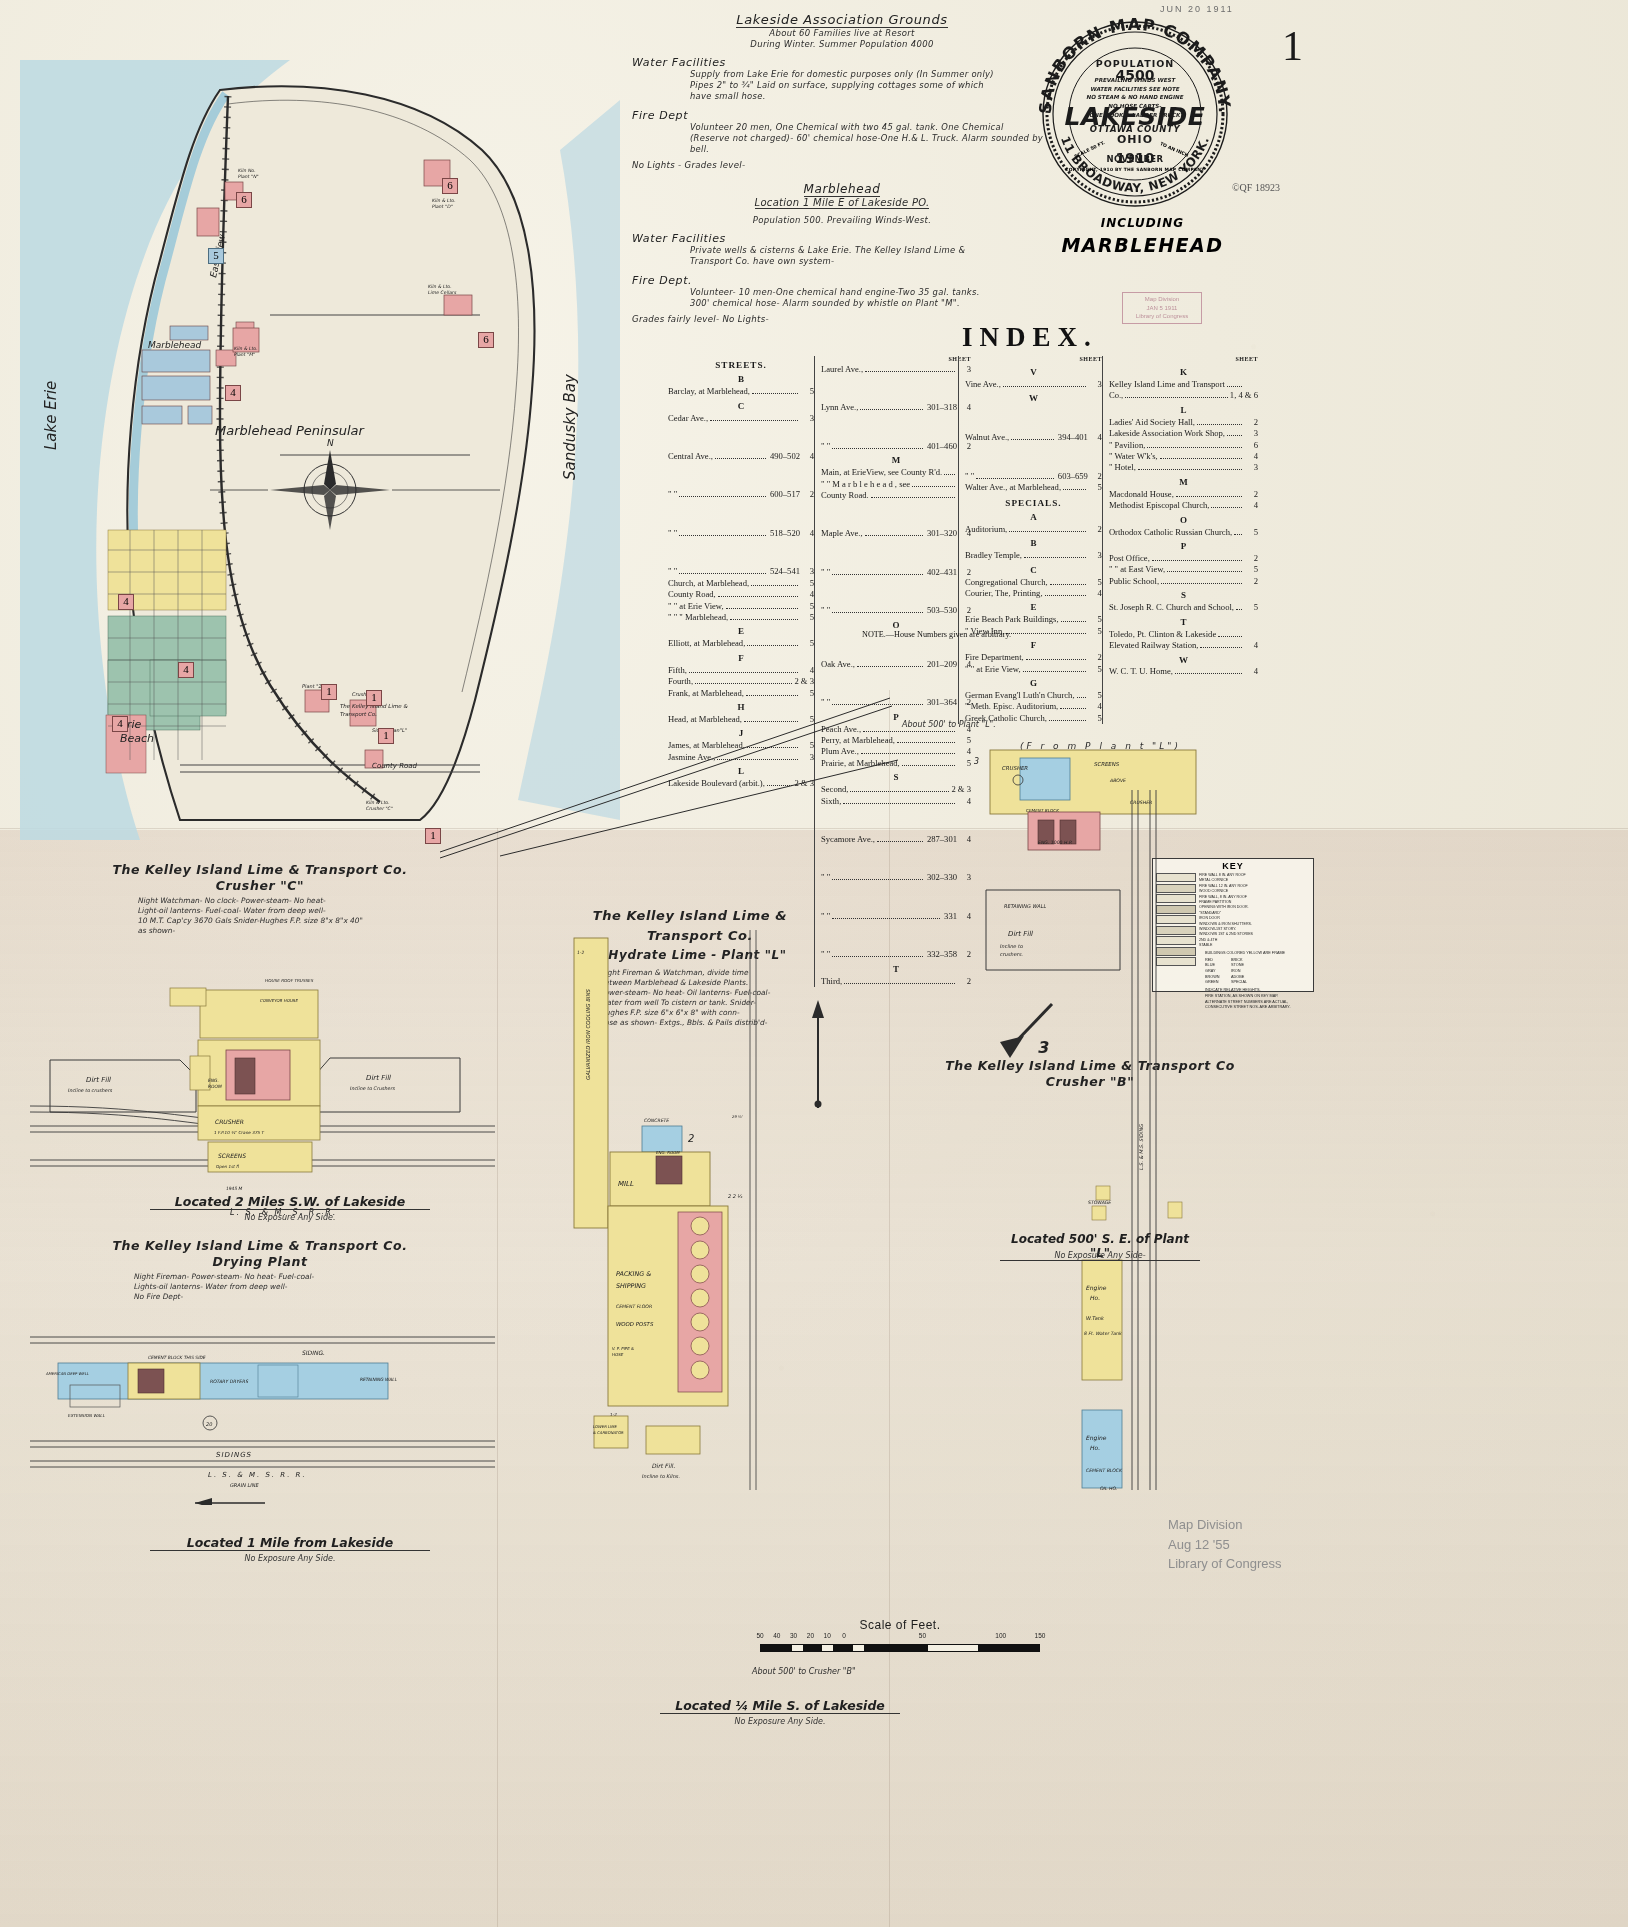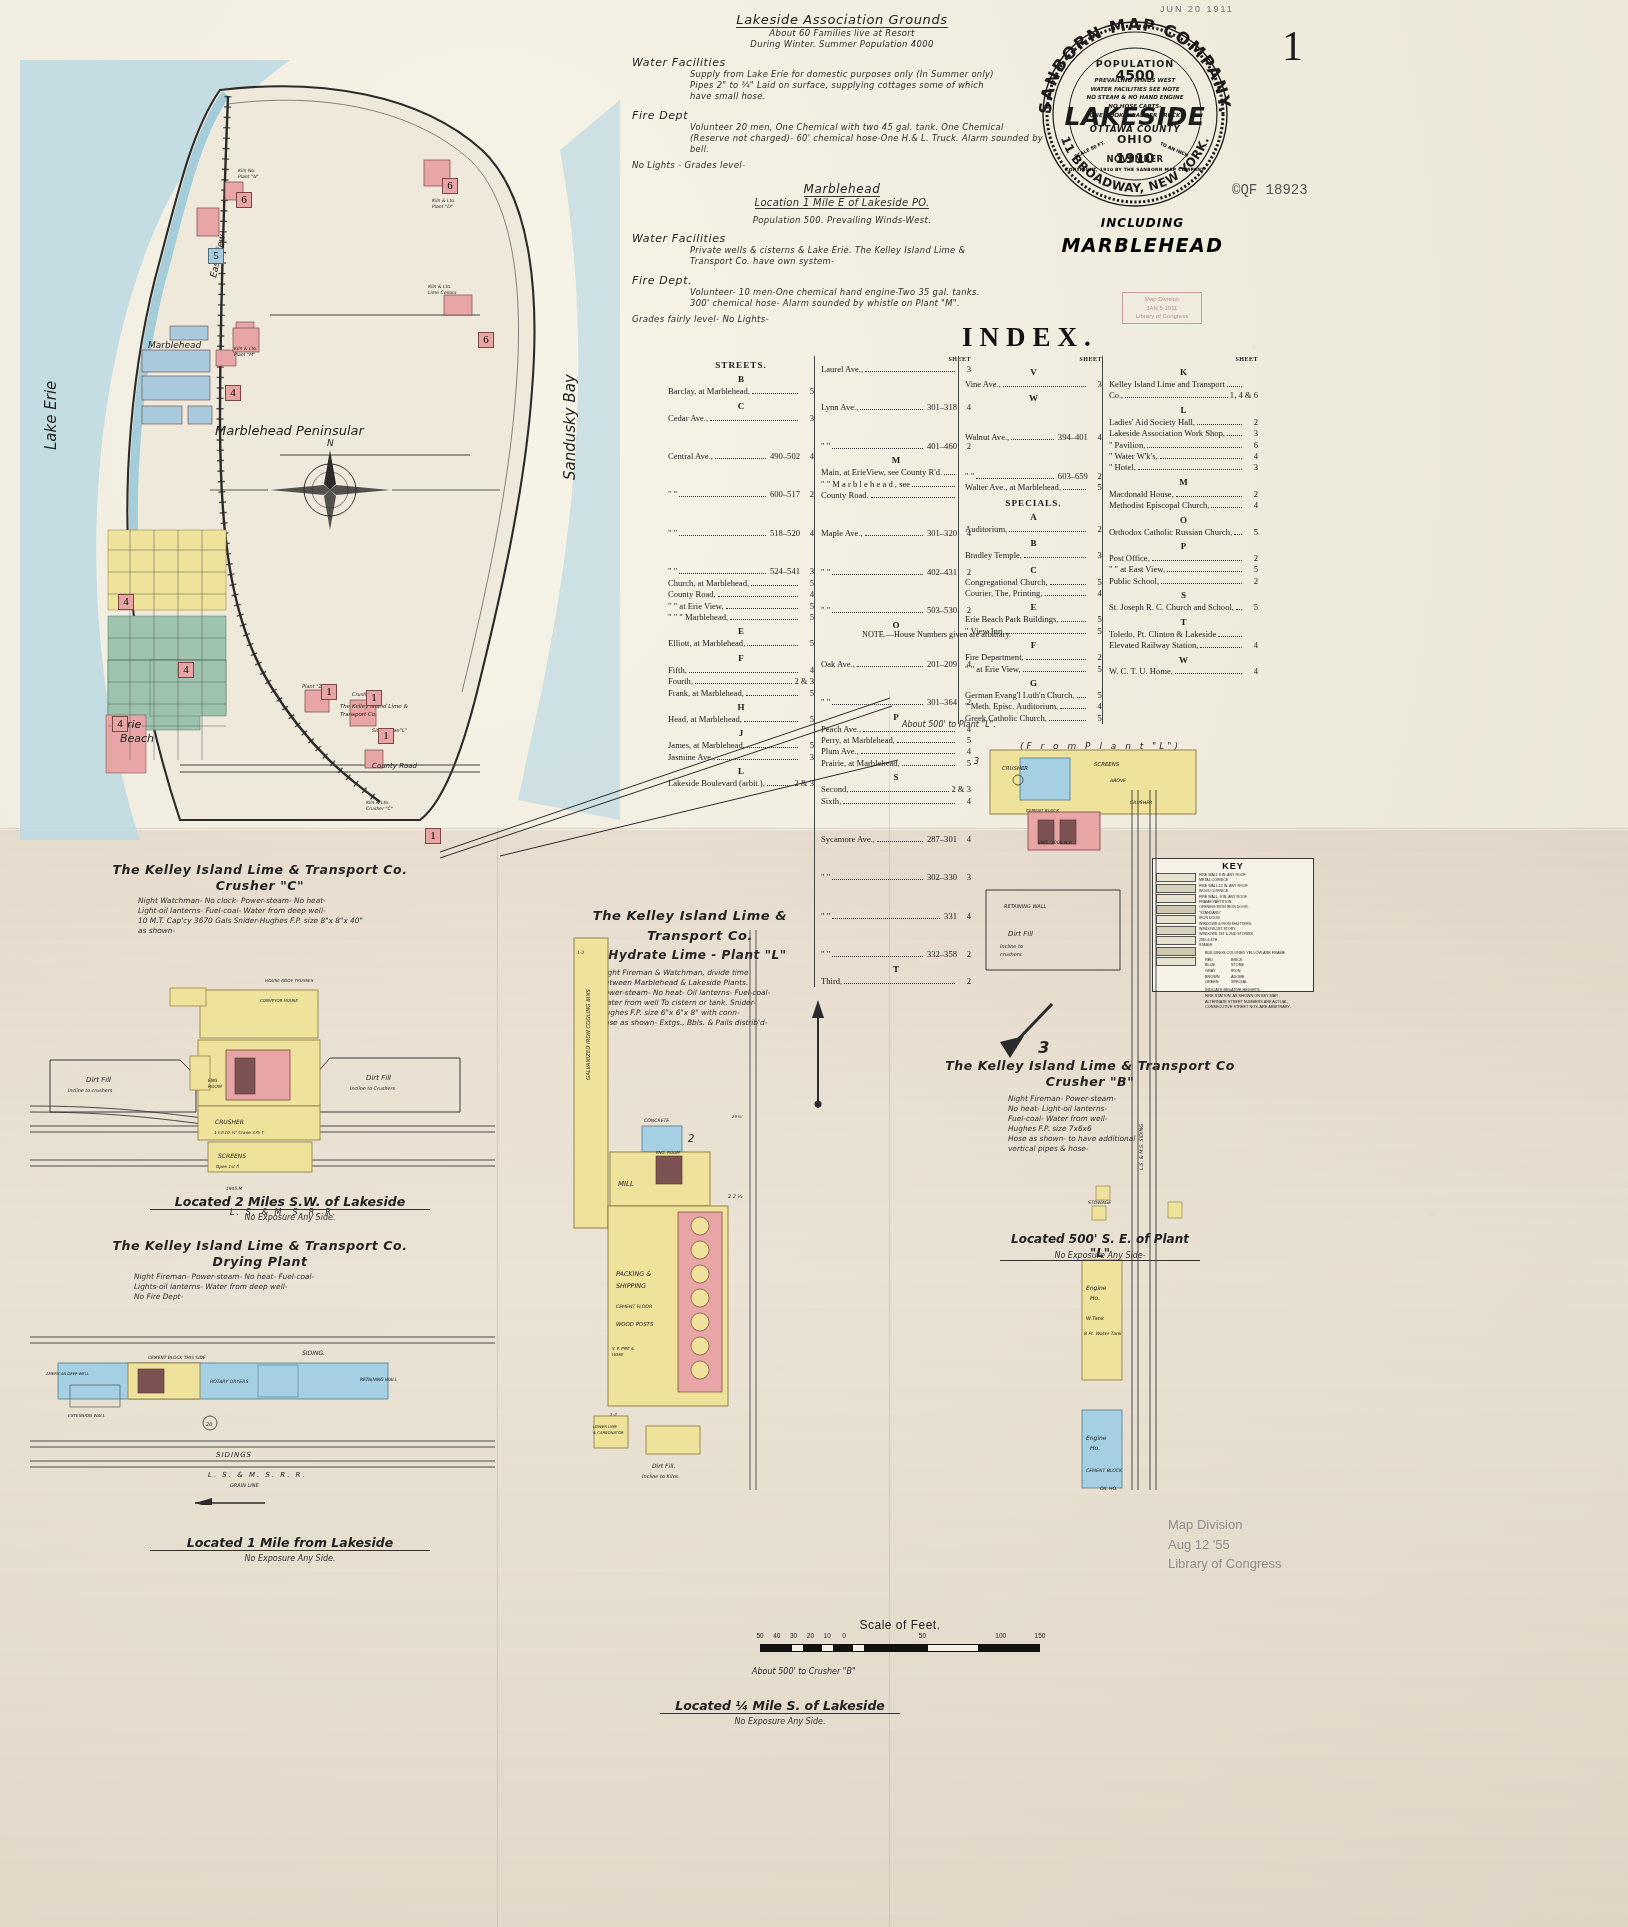--- a/index.html
+++ b/index.html
@@ -43,22 +43,22 @@
   .sealtext{position:absolute;width:200px;text-align:center;
      font-family:"DejaVu Sans",sans-serif;color:#1b1b1b;}
   #incl{position:absolute;left:0;top:202px;width:215px;text-align:center;
       font-family:"DejaVu Sans",sans-serif;font-style:italic;font-weight:bold;font-size:12px;letter-spacing:1px;}
   #mbh{position:absolute;left:0;top:220px;width:215px;text-align:center;
       font-family:"DejaVu Sans",sans-serif;font-style:italic;font-weight:bold;font-size:19px;letter-spacing:1.5px;}
   #sheetno{position:absolute;left:1282px;top:22px;font-family:"Liberation Serif",serif;
       font-size:42px;color:#1a1a1a;}
   #locstamp{position:absolute;left:1160px;top:4px;font-family:"Liberation Sans",sans-serif;
       font-size:9px;color:#6d6d6d;letter-spacing:2px;}
-  #qf{position:absolute;left:1232px;top:182px;font-family:Liberation Mono, monospace;
-      font-size:14px;color:#555;text-align:right;}
+  #qf{position:absolute;left:1232px;top:182px;font-family:Liberation Serif, serif;
+      font-size:10px;color:#555;text-align:right;}
   #lcstamp{position:absolute;left:1122px;top:292px;width:78px;height:28px;
      border:1px solid #c08f9c;color:#b4808f;font-size:6px;line-height:1.45;
      font-family:"Liberation Sans",sans-serif;text-align:center;padding-top:2px;opacity:.85;}
 
   
   #index-title{position:absolute;left:880px;top:322px;width:300px;text-align:center;
       font-family:"Liberation Serif",serif;font-weight:bold;font-size:27px;letter-spacing:7px;color:#111;}
   #index{position:absolute;left:668px;top:356px;width:580px;display:flex;}
   #index2{position:absolute;left:958px;top:356px;width:300px;}
   .idxcol{font-family:"Liberation Serif",serif;font-size:8.6px;color:#1a1a1a;line-height:1.33;}
@@ -989,26 +989,20 @@
           <div>FIRE STATION, AS SHOWN ON KEY MAP.</div>
           <div>ALTERNATE STREET NUMBERS ARE ACTUAL,</div>
           <div>CONSECUTIVE STREET NOS. ARE ARBITRARY.</div>
         </div>
     </div>
   </div>
 
   <div class="plantitle" style="left:1034px;top:1038px;width:20px;font-size:16px;">3</div>
   <div class="plantitle" style="left:930px;top:1058px;width:320px;font-size:12.5px;">The Kelley Island Lime &amp; Transport Co</div>
   <div class="plantitle" style="left:930px;top:1074px;width:320px;font-size:12.5px;">Crusher "B"</div>
-  <div class="plansub" style="left:1008px;top:1094px;width:220px;white-space:pre-line;">Night Fireman- Power-steam-
-No heat- Light-oil lanterns-
-Fuel-coal- Water from well-
-Hughes F.P. size 7x6x6
-Hose as shown- to have additional
-vertical pipes &amp; hose-</div>
 
   <svg class="mapsvg" style="left:900px;top:790px;" width="400" height="700" viewBox="0 0 400 700">
 
     <path d="M86,100 L220,100 L220,180 L86,180 Z" fill="none" stroke="#3a3a3a" stroke-width="1"></path>
     <text class="lbl" x="104" y="118" font-size="5">RETAINING WALL</text>
     <text class="lbl" x="108" y="146" font-size="7">Dirt Fill</text>
     <text class="lbl" x="100" y="158" font-size="5">Incline to</text>
     <text class="lbl" x="100" y="166" font-size="5">crushers.</text>
 
     <rect x="-104" y="56" width="26" height="42" fill="#efe29a" stroke="#8a7a3c" stroke-width=".8"></rect>

